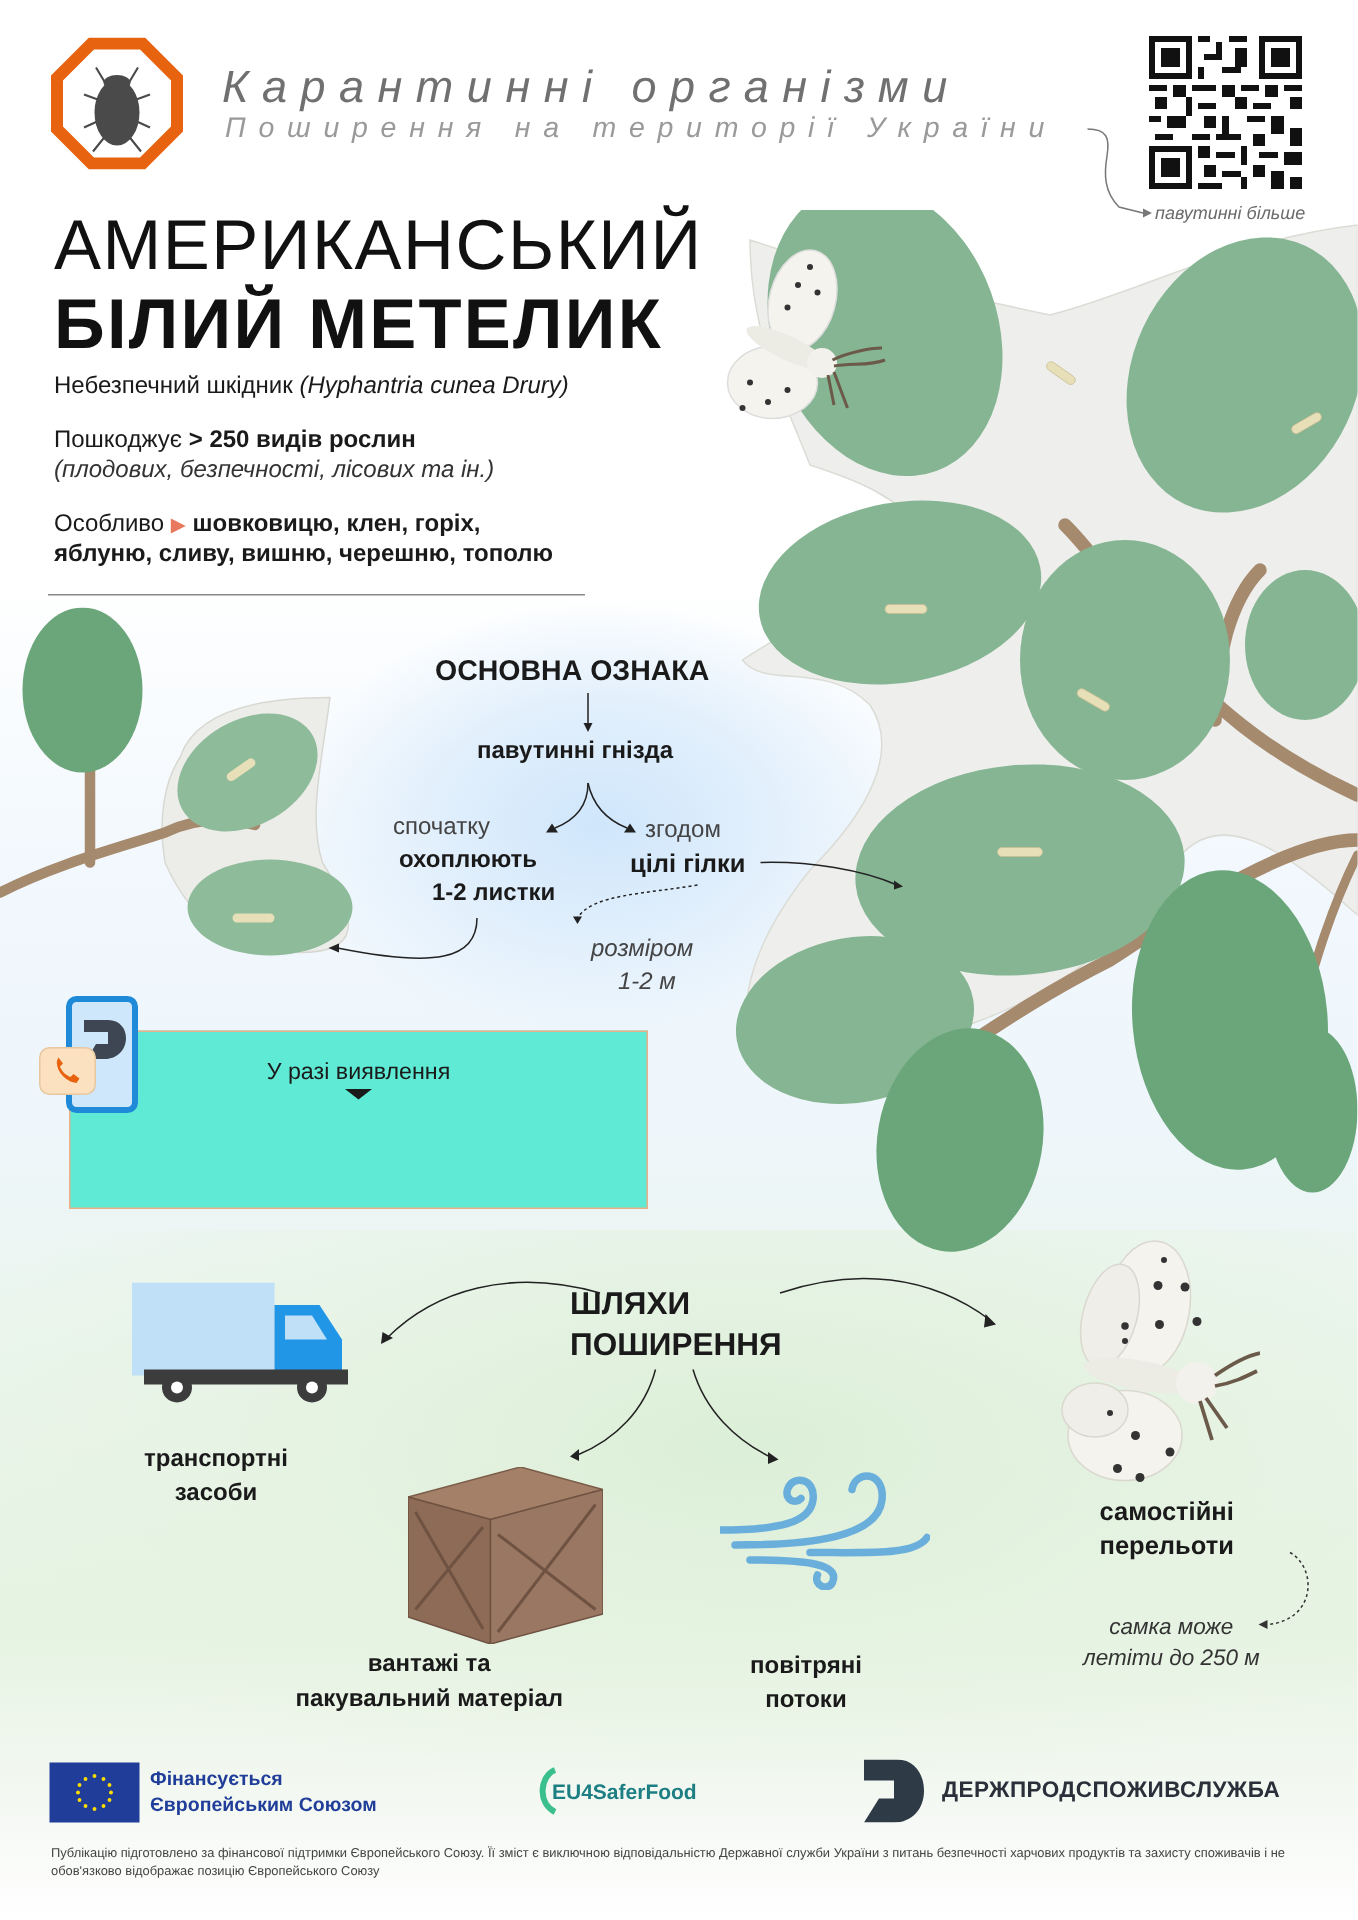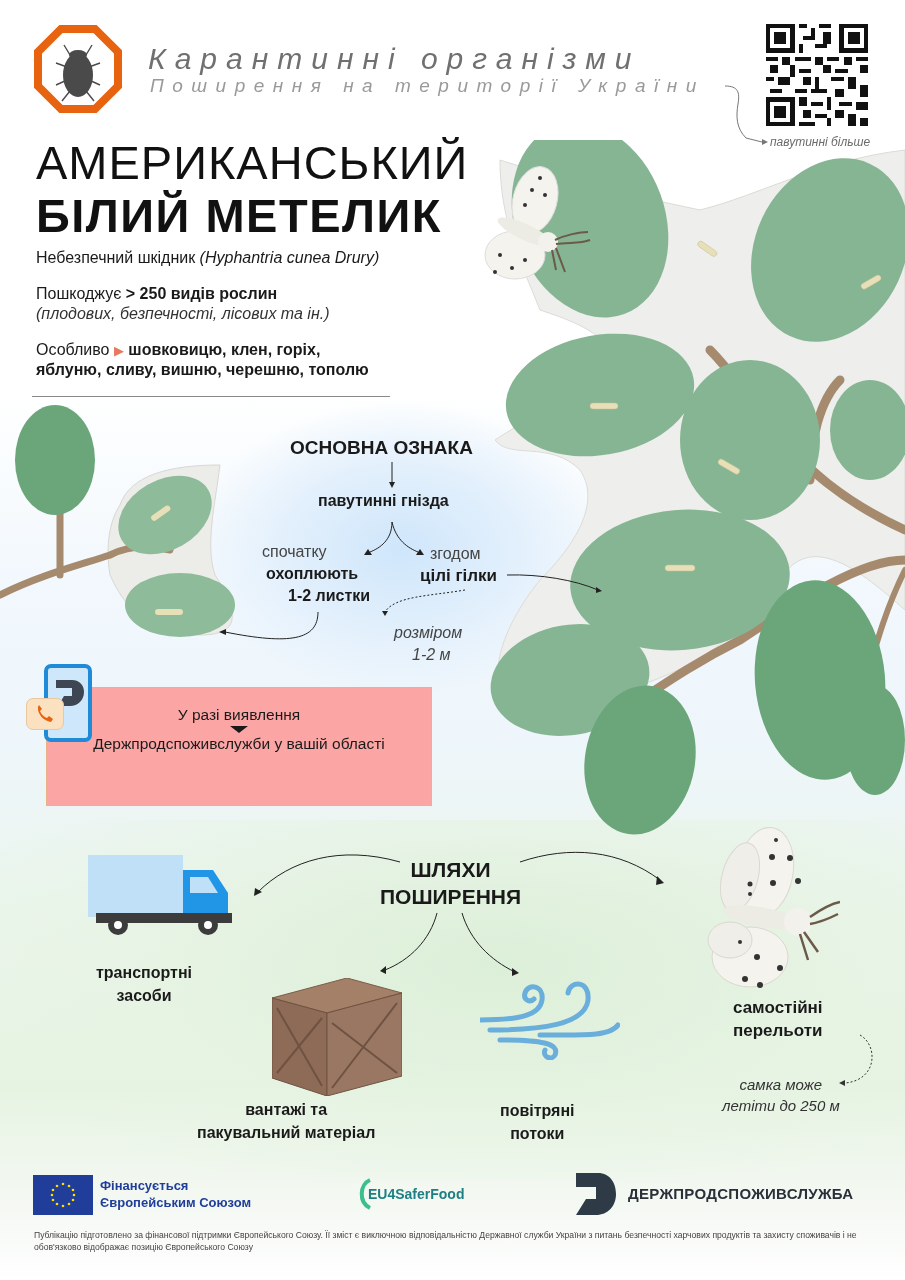--- a/index.html
+++ b/index.html
@@ -27,25 +27,25 @@
   .dia{font-size:16px;text-align:center;}
   .osn{left:290px;top:437px;font-size:19px;font-weight:700;text-align:right;}
   .pav{left:318px;top:492px;font-weight:600;}
   .spo{left:262px;top:543px;color:#444;}
   .oxo{left:266px;top:565px;font-weight:700;}
   .lis{left:272px;top:587px;font-weight:700;margin-left:16px;}
   .zgo{left:430px;top:545px;color:#444;}
   .cil{left:420px;top:566px;font-weight:700;font-size:17px;}
   .roz{left:394px;top:624px;font-style:italic;color:#444;}
   .roz2{left:412px;top:646px;font-style:italic;color:#444;}
-  .alert{left:46px;top:687px;width:386px;height:119px;background:#fca5a5;border:1px solid #e9b08a;box-sizing:border-box;text-align:center;font-size:15.5px;line-height:21px;padding-top:16px;}
+  .alert{left:46px;top:687px;width:386px;height:119px;background:#5eead4;border:1px solid #e9b08a;box-sizing:border-box;text-align:center;font-size:15.5px;line-height:21px;padding-top:16px;}
   .alert .tri{width:0;height:0;border-left:9px solid transparent;border-right:9px solid transparent;border-top:7px solid #1a1a1a;margin:1px auto 0;}
   .phone{left:44px;top:664px;width:48px;height:78px;border:4px solid #1f8ad8;border-radius:7px;background:#cfe7fb;box-sizing:border-box;}
   .callbubble{left:26px;top:698px;width:36px;height:30px;background:#fbe1bf;border-radius:7px;border:1px solid #e8c8a0;}
-  .routes-t{left:380px;top:856px;font-size:21px;font-weight:700;text-align:center;line-height:27px;}
+  .routes-t{left:380px;top:856px;font-size:21px;font-weight:700;line-height:27px;}
   .lbl{font-size:16px;font-weight:700;text-align:center;line-height:23px;}
   .lt{left:96px;top:961px;}
   .lc{left:197px;top:1098px;}
   .la{left:500px;top:1099px;}
   .lm{left:733px;top:996px;font-size:17px;}
   .lfem{left:722px;top:1074px;font-size:15px;font-style:italic;color:#333;text-align:center;line-height:21px;}
   .eu-flag{left:33px;top:1175px;width:60px;height:40px;background:#1f3d99;}
   .eu-txt{left:100px;top:1177px;font-size:13px;font-weight:700;color:#1f3d99;line-height:17px;}
   .saf{left:356px;top:1176px;width:128px;height:36px;}
   .dps-logo{left:576px;top:1173px;width:40px;height:42px;}
@@ -237,21 +237,20 @@
 <div class="abs dia oxo">охоплюють</div>
 <div class="abs dia lis">1-2 листки</div>
 <div class="abs dia zgo">згодом</div>
 <div class="abs dia cil">цілі гілки</div>
 <div class="abs dia roz">розміром</div>
 <div class="abs dia roz2">1-2 м</div>
 
 <div class="abs alert">
   <div>У разі виявлення</div>
   <div class="tri"></div>
-  <div>Держпродспоживслужби у вашій області</div>
 </div>
 <div class="abs phone">
   <svg width="40" height="30" style="margin:10px 0 0 2px">
     <path d="M6,2 L22,2 C30,2 34,8 34,14 C34,22 28,28 20,28 L8,28 L14,18 L22,18 L22,10 L6,10 Z" fill="#3d4652"></path>
   </svg>
 </div>
 <div class="abs callbubble">
   <svg width="36" height="30">
       <path d="M11,8 C10,14 16,22 24,23 L26,20 L22,17 L20,19 C17,18 14,15 13,12 L15,10 L12,6 Z" fill="#e8630f"></path>
     </svg>

